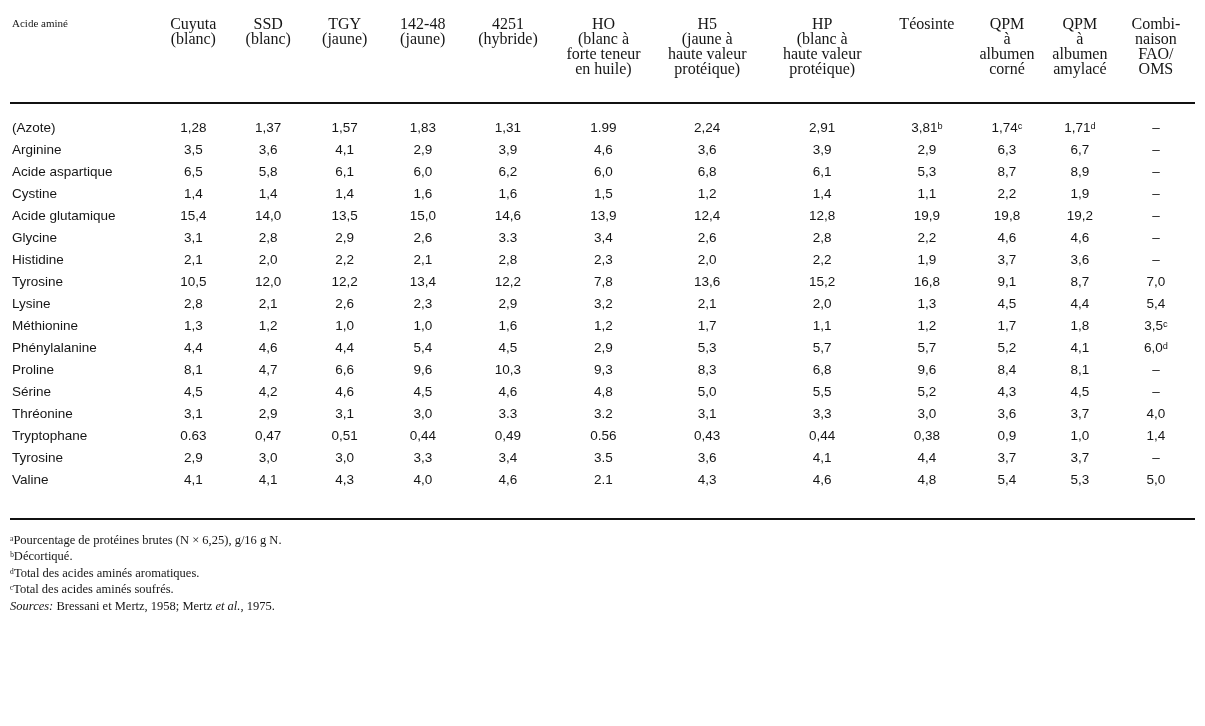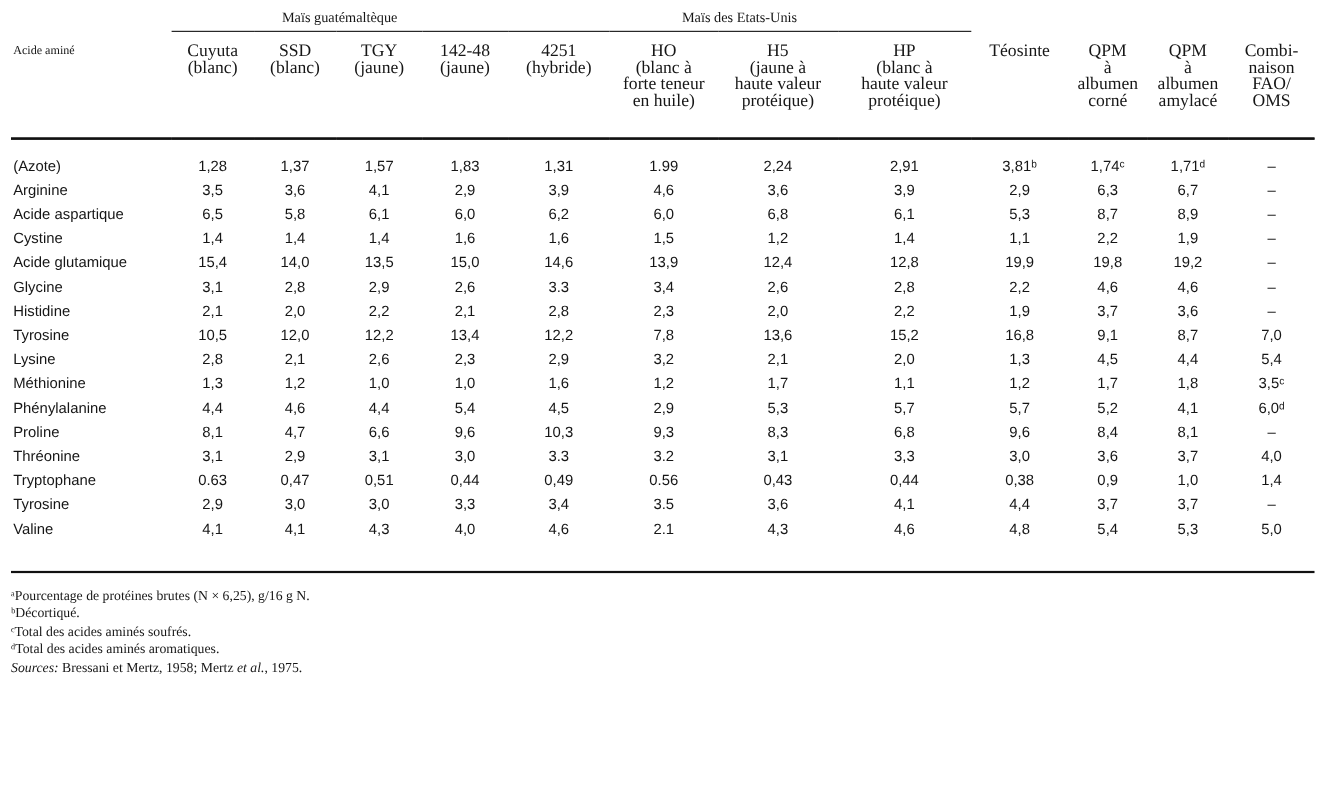--- a/index.html
+++ b/index.html
@@ -92,26 +92,20 @@
         <col style="width: 90px;">
         <col style="width: 96px;">
         <col style="width: 106px;">
         <col style="width: 118px;">
         <col style="width: 86px;">
         <col style="width: 70px;">
         <col style="width: 72px;">
         <col style="width: 76px;">
       </colgroup>
     <thead>
-      <tr class="group-row">
-          <td></td>
-          <th class="grp" colspan="4">Maïs guatémaltèque</th>
-          <th class="grp" colspan="4">Maïs des Etats-Unis</th>
-          <td colspan="4"></td>
-        </tr>
       <tr class="cols-row">
           <th class="corner">Acide aminé</th>
           <th>
             <div>Cuyuta</div>
             <div>(blanc)</div>
           </th>
           <th>
             <div>SSD</div>
             <div>(blanc)</div>
           </th>
@@ -343,20 +337,35 @@
           <td>10,3</td>
           <td>9,3</td>
           <td>8,3</td>
           <td>6,8</td>
           <td>9,6</td>
           <td>8,4</td>
           <td>8,1</td>
           <td>–</td>
         </tr>
         <tr>
+          <td class="rowlabel">Sérine</td>
+          <td>4,5</td>
+          <td>4,2</td>
+          <td>4,6</td>
+          <td>4,5</td>
+          <td>4,6</td>
+          <td>4,8</td>
+          <td>5,0</td>
+          <td>5,5</td>
+          <td>5,2</td>
+          <td>4,3</td>
+          <td>4,5</td>
+          <td>–</td>
+        </tr>
+        <tr>
           <td class="rowlabel">Thréonine</td>
           <td>3,1</td>
           <td>2,9</td>
           <td>3,1</td>
           <td>3,0</td>
           <td>3.3</td>
           <td>3.2</td>
           <td>3,1</td>
           <td>3,3</td>
           <td>3,0</td>
@@ -410,18 +419,18 @@
           <td>5,0</td>
         </tr>
       </tbody>
   </table>
 
   <div class="bottom-rule"></div>
 
   <div class="footnotes">
     <div class="foot-line">ᵃPourcentage de protéines brutes (N × 6,25), g/16 g N.</div>
     <div class="foot-line">ᵇDécortiqué.</div>
+    <div class="foot-line">ᵈTotal des acides aminés aromatiques.</div>
     <div class="foot-line">ᶜTotal des acides aminés soufrés.</div>
-    <div class="foot-line">ᵈTotal des acides aminés aromatiques.</div>
     <div class="foot-line"><span class="it">Sources:</span><span> Bressani et Mertz, 1958; Mertz </span><span class="it">et al.</span><span>, 1975.</span></div>
   </div>
 
 </div>
 
 </body></html>

